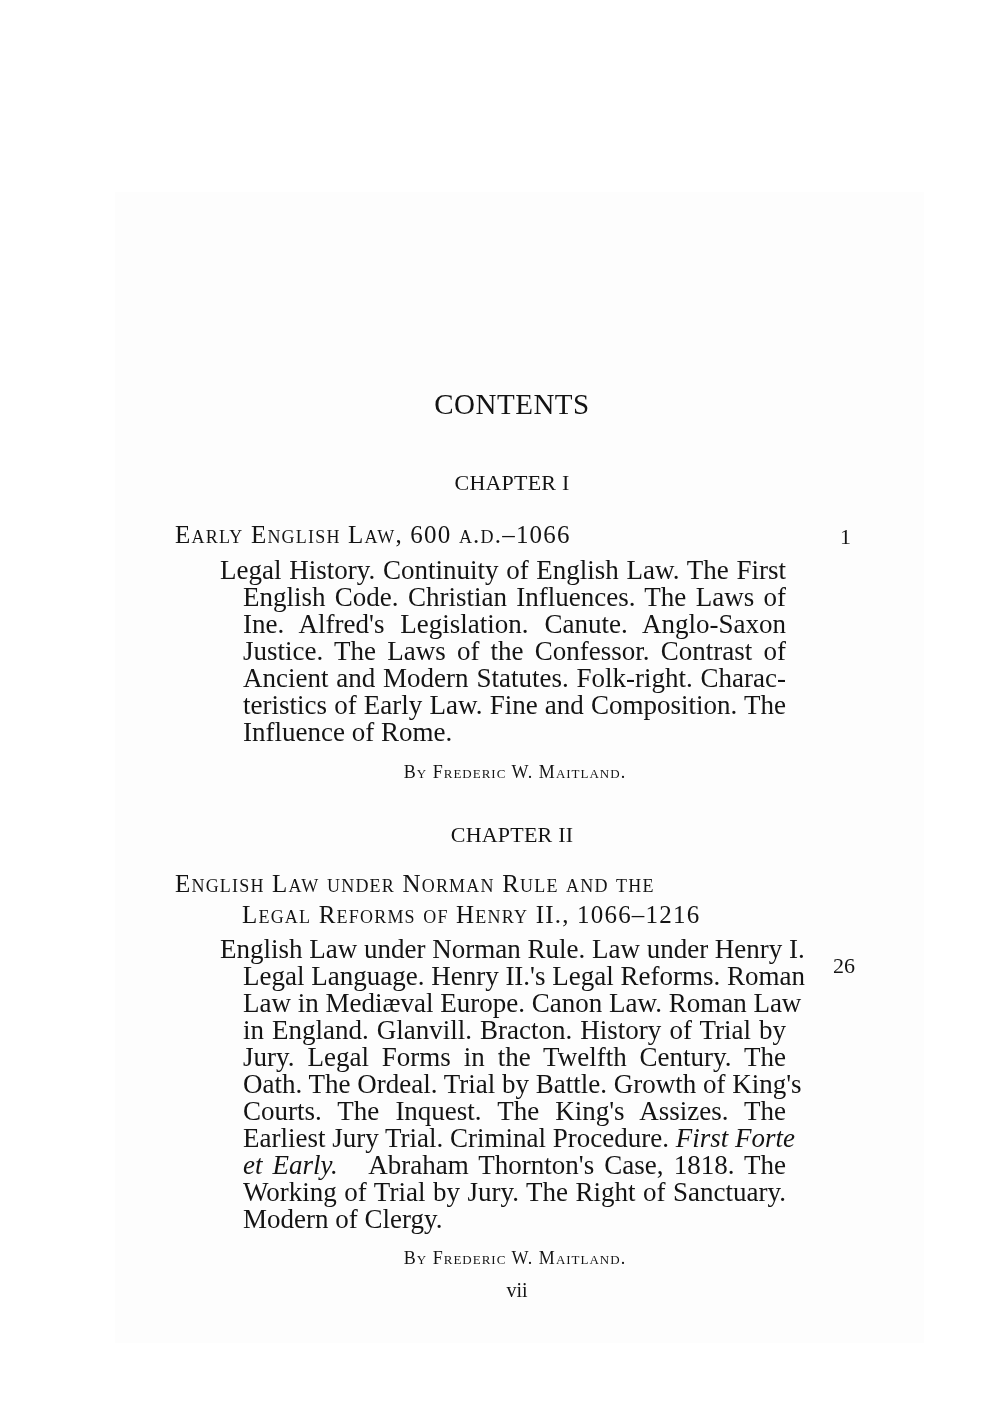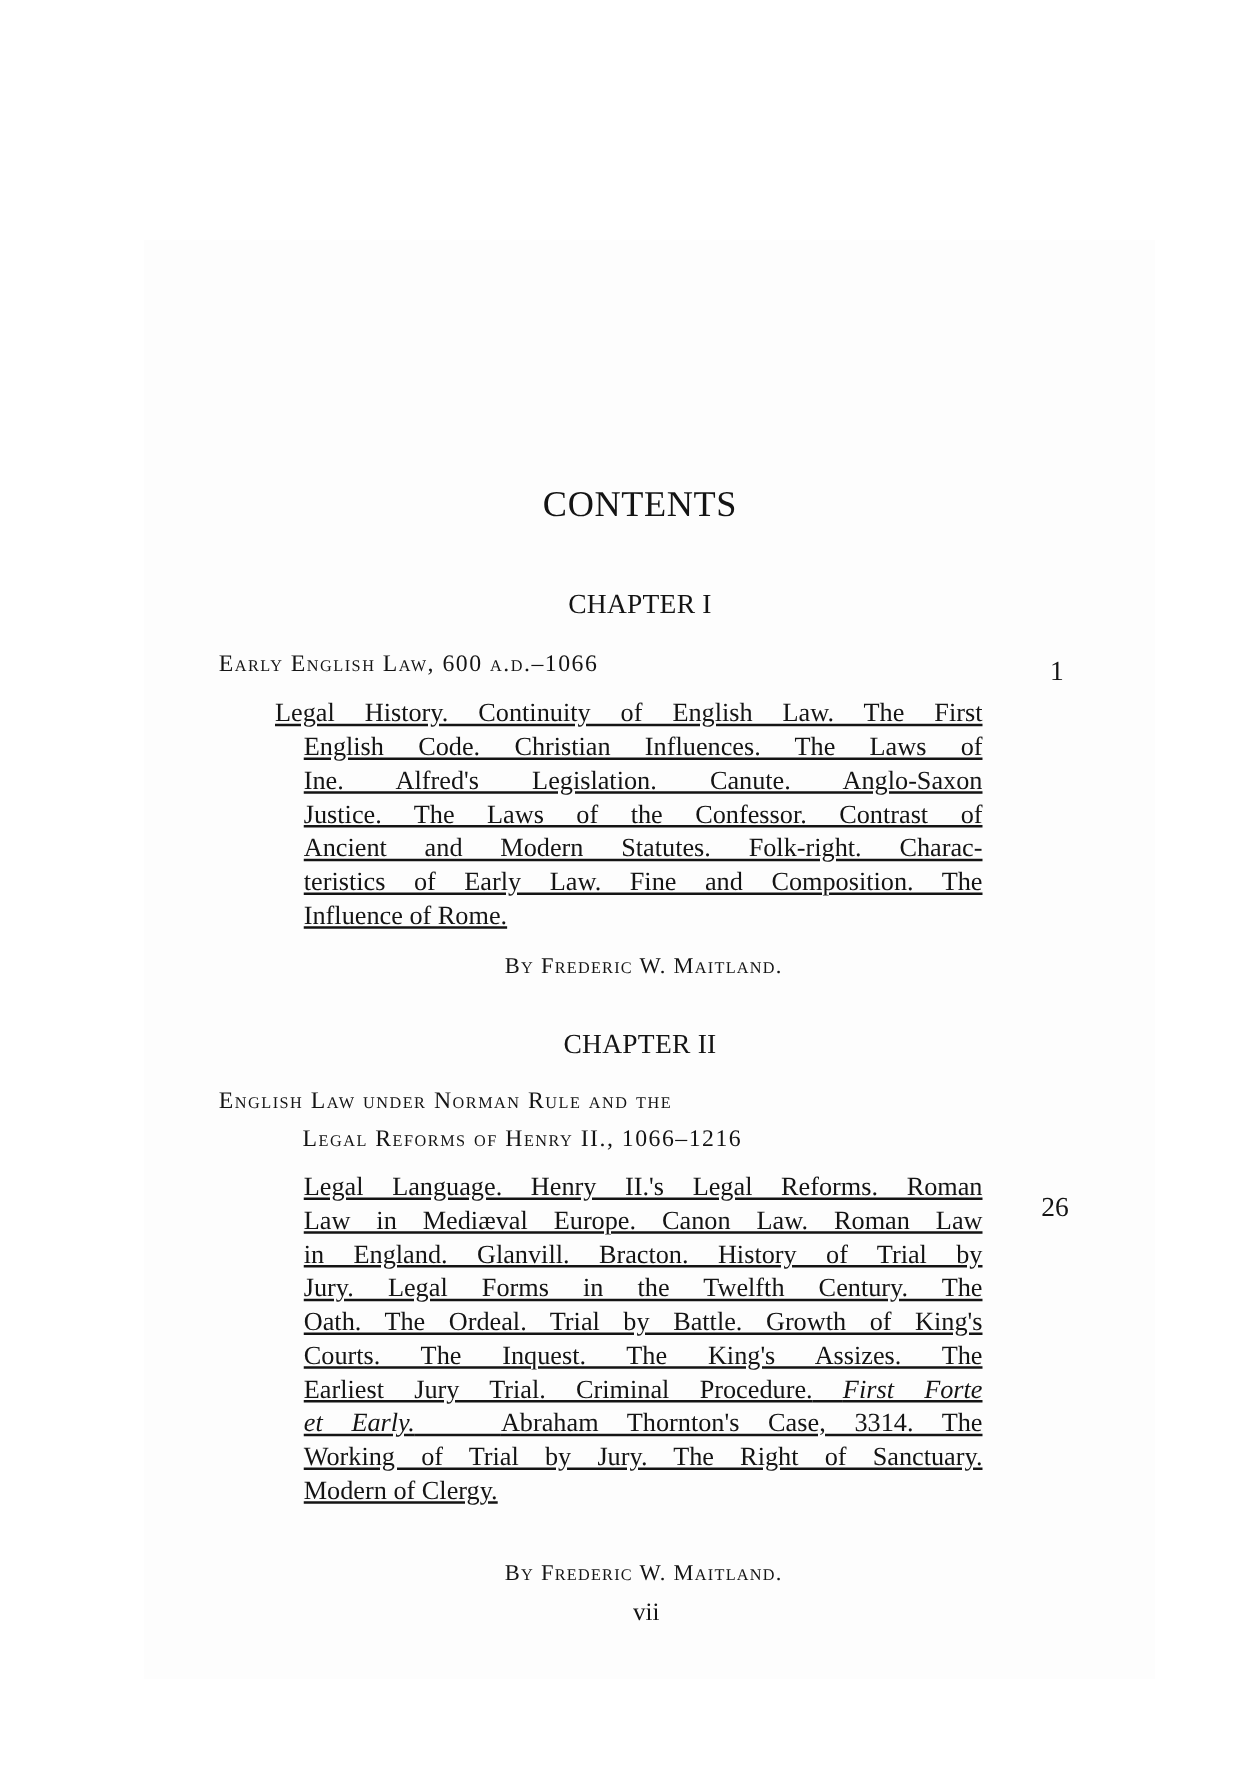--- a/index.html
+++ b/index.html
@@ -31,38 +31,37 @@
       font-size: 29px;
       letter-spacing: 0.5px;
     }
     .chapter-label {
       left: 0; width: 1024px;
       text-align: center;
       font-size: 22px;
       letter-spacing: 0.2px;
     }
     .chapter-title {
-      font-size: 19px;
+      font-size: 25px;
       font-variant: small-caps;
       letter-spacing: 1.2px;
       white-space: nowrap;
     }
     .page-num {
       font-size: 22px;
       text-align: right;
       width: 40px;
     }
     .summary {
       left: 220px;
       width: 566px;
-      font-size: 21px;
+      font-size: 27px;
       line-height: 27px;
       text-align: justify;
       text-indent: 0;
-      text-decoration: underline;
     }
     .summary .line {
       display: block;
       text-align: justify;
       text-align-last: justify;
       padding-left: 23px;
       white-space: nowrap;
     }
     .summary .line.first { padding-left: 0; }
     .summary .line.last { text-align-last: left; }
@@ -105,27 +104,28 @@
 
 <div class="abs author" style="top:762px;">By Frederic W. Maitland.</div>
 
 <div class="abs chapter-label" style="top:822px;">CHAPTER II</div>
 
 <div class="abs chapter-title" style="left:175px; top:870px;">English Law under Norman Rule and the</div>
 <div class="abs chapter-title" style="left:203px; top:901px;margin-left:39px;">Legal Reforms of Henry II., 1066–1216</div>
 <div class="abs page-num" style="left:815px; top:953px;">26</div>
 
 <div class="abs summary" style="top:936px;">
+  <span class="line first">English Law under Norman Rule.  Law under Henry I.</span>
   <span class="line">Legal Language.  Henry II.'s Legal Reforms.  Roman</span>
   <span class="line">Law in Mediæval Europe.  Canon Law.  Roman Law</span>
   <span class="line">in England.  Glanvill.  Bracton.  History of Trial by</span>
   <span class="line">Jury.  Legal Forms in the Twelfth Century.  The</span>
   <span class="line">Oath.  The Ordeal.  Trial by Battle.  Growth of King's</span>
   <span class="line">Courts.  The Inquest.  The King's Assizes.  The</span>
   <span class="line"><span>Earliest Jury Trial.  Criminal Procedure.</span> <em>First Forte</em></span>
-  <span class="line"><em>et Early.</em>&nbsp;&nbsp;&nbsp;<span>Abraham Thornton's Case, 3314.  The</span></span>
+  <span class="line"><em>et Early.</em>&nbsp;&nbsp;&nbsp;<span>Abraham Thornton's Case, 1818.  The</span></span>
   <span class="line">Working of Trial by Jury.  The Right of Sanctuary.</span>
   <span class="line last">Modern of Clergy.</span>
 </div>
 
 <div class="abs author" style="top:1248px;">By Frederic W. Maitland.</div>
 
 <div class="abs folio">vii</div>
 
 </body></html>

